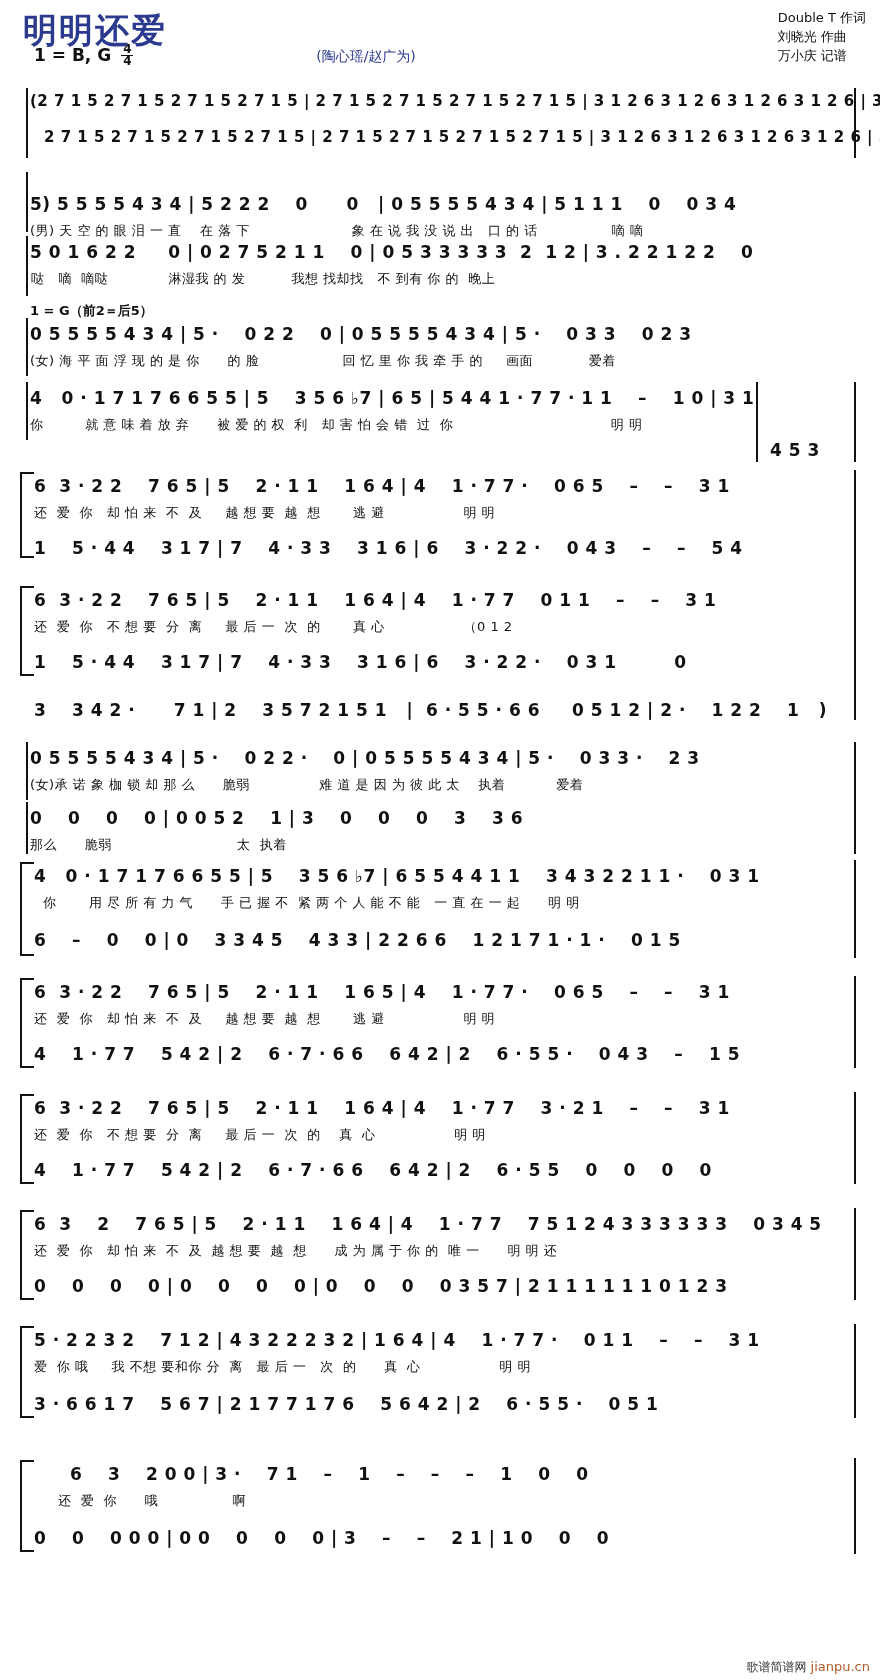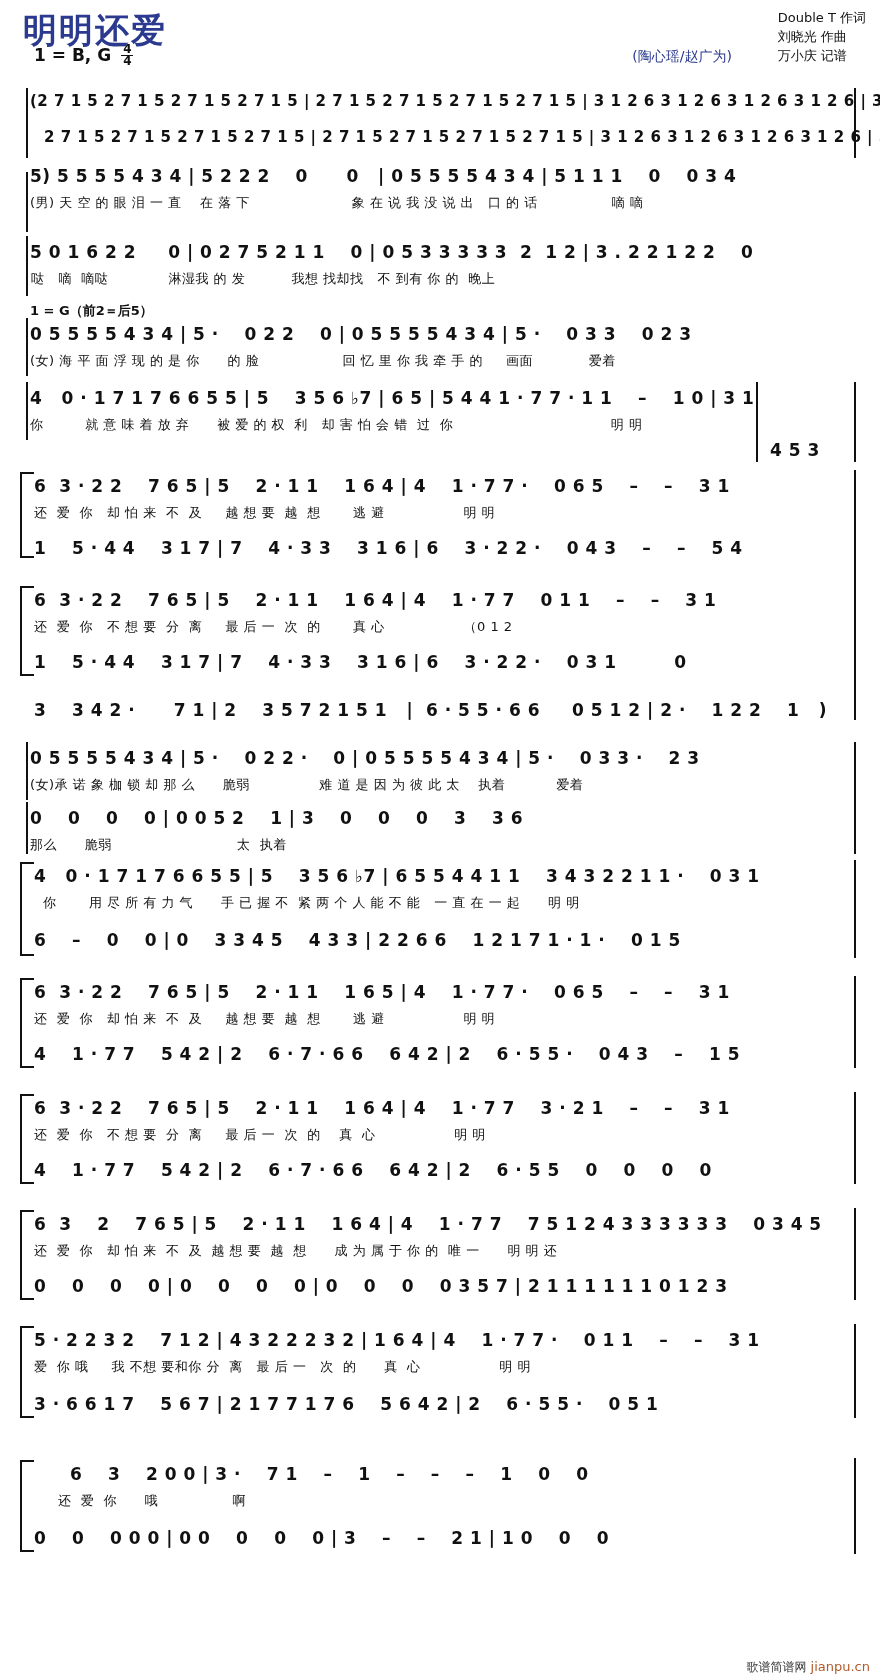--- a/index.html
+++ b/index.html
@@ -15,21 +15,21 @@
 
   
   .title{
     position:absolute;left:0;top:8px;width:880px;text-align:left;
     font-size:34px;font-weight:bold;color:#2b3a8f;
     letter-spacing:2px;
     font-family:"DejaVu Sans","Liberation Sans",sans-serif;
     margin-left:23px;
   }
   .subtitle{
-    position:absolute;left:0;top:48px;width:732px;text-align:right;
+    position:absolute;left:0;top:48px;width:732px;text-align:center;
     font-size:14px;color:#2b3a8f;
   }
   .credits{
     position:absolute;right:14px;top:8px;text-align:left;
     font-size:13px;line-height:19px;color:#111;
   }
   .keysig{
     position:absolute;left:34px;top:44px;
     font-size:17px;font-weight:bold;
   }
@@ -94,21 +94,21 @@
 
   <div class="row" style="top:92px;">
     <div class="notes small" style="margin-left:30px;">(2 7 1 5 2 7 1 5 2 7 1 5 2 7 1 5 | 2 7 1 5 2 7 1 5 2 7 1 5 2 7 1 5 | 3 1 2 6 3 1 2 6 3 1 2 6 3 1 2 6 | 3 1 2♭ 6 3 1 2 6 3 1 2 6 3 1 2 6</div>
   </div>
   <div class="row" style="top:128px;">
     <div class="notes small" style="margin-left:44px;">2 7 1 5 2 7 1 5 2 7 1 5 2 7 1 5 | 2 7 1 5 2 7 1 5 2 7 1 5 2 7 1 5 | 3 1 2 6 3 1 2 6 3 1 2 6 3 1 2 6 | 5     4     1    ♭6</div>
   </div>
   <div class="bar" style="left:26px;top:88px;height:70px;"></div>
   <div class="bar" style="left:854px;top:88px;height:70px;"></div>
 
-  <div class="row" style="top:166px;">
+  <div class="row" style="top:194px;">
     <div class="notes" style="margin-left:30px;">5) 5 5 5 5 4 3 4 | 5 2 2 2    0      0   | 0 5 5 5 5 4 3 4 | 5 1 1 1    0    0 3 4</div>
     <div class="lyr" style="margin-left:30px;margin-top:8px;">(男) 天 空 的 眼 泪 一 直    在 落 下                      象 在 说 我 没 说 出   口 的 话                嘀 嘀</div>
   </div>
   <div class="row" style="top:242px;">
     <div class="notes" style="margin-left:30px;">5 0 1 6 2 2     0 | 0 2 7 5 2 1 1    0 | 0 5 3 3 3 3 3  2  1 2 | 3 . 2 2 1 2 2    0</div>
     <div class="lyr" style="margin-left:18px;margin-top:8px;padding-left:13px;">哒   嘀  嘀哒             淋湿我 的 发          我想 找却找   不 到有 你 的  晚上</div>
   </div>
   <div class="bar" style="left:26px;top:172px;height:60px;"></div>
   <div class="bar" style="left:26px;top:236px;height:60px;"></div>
 

